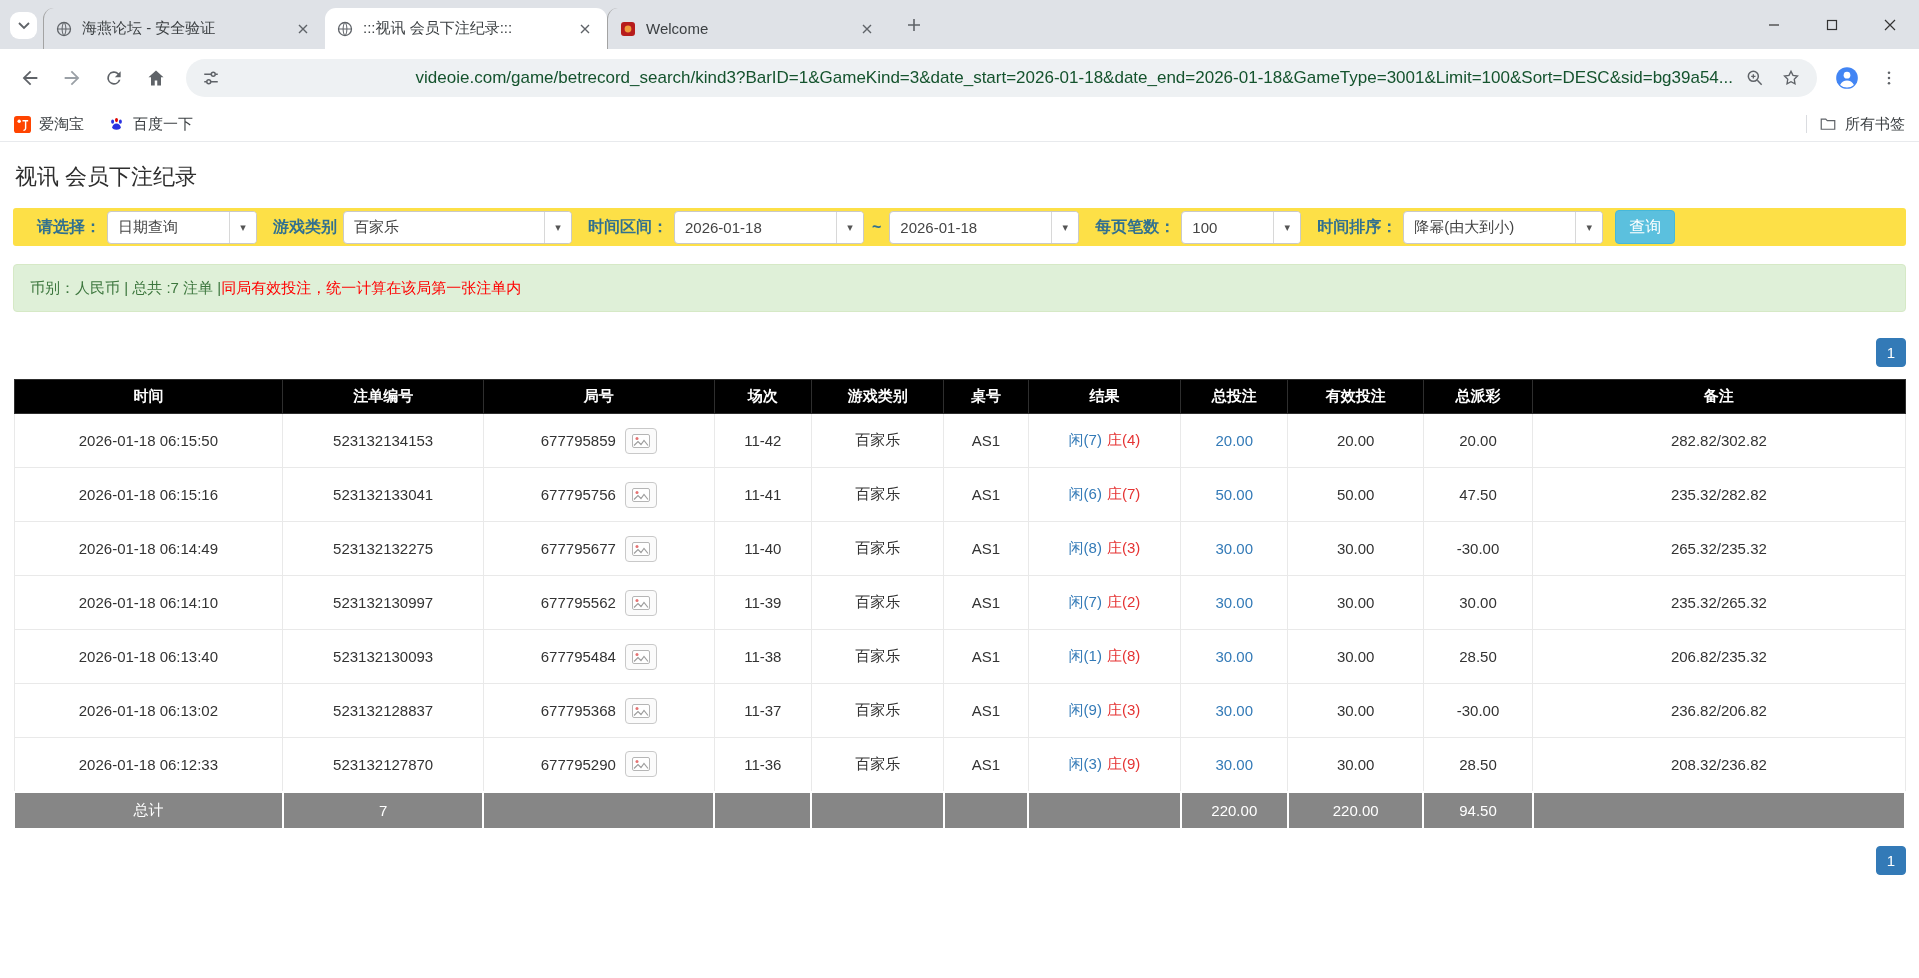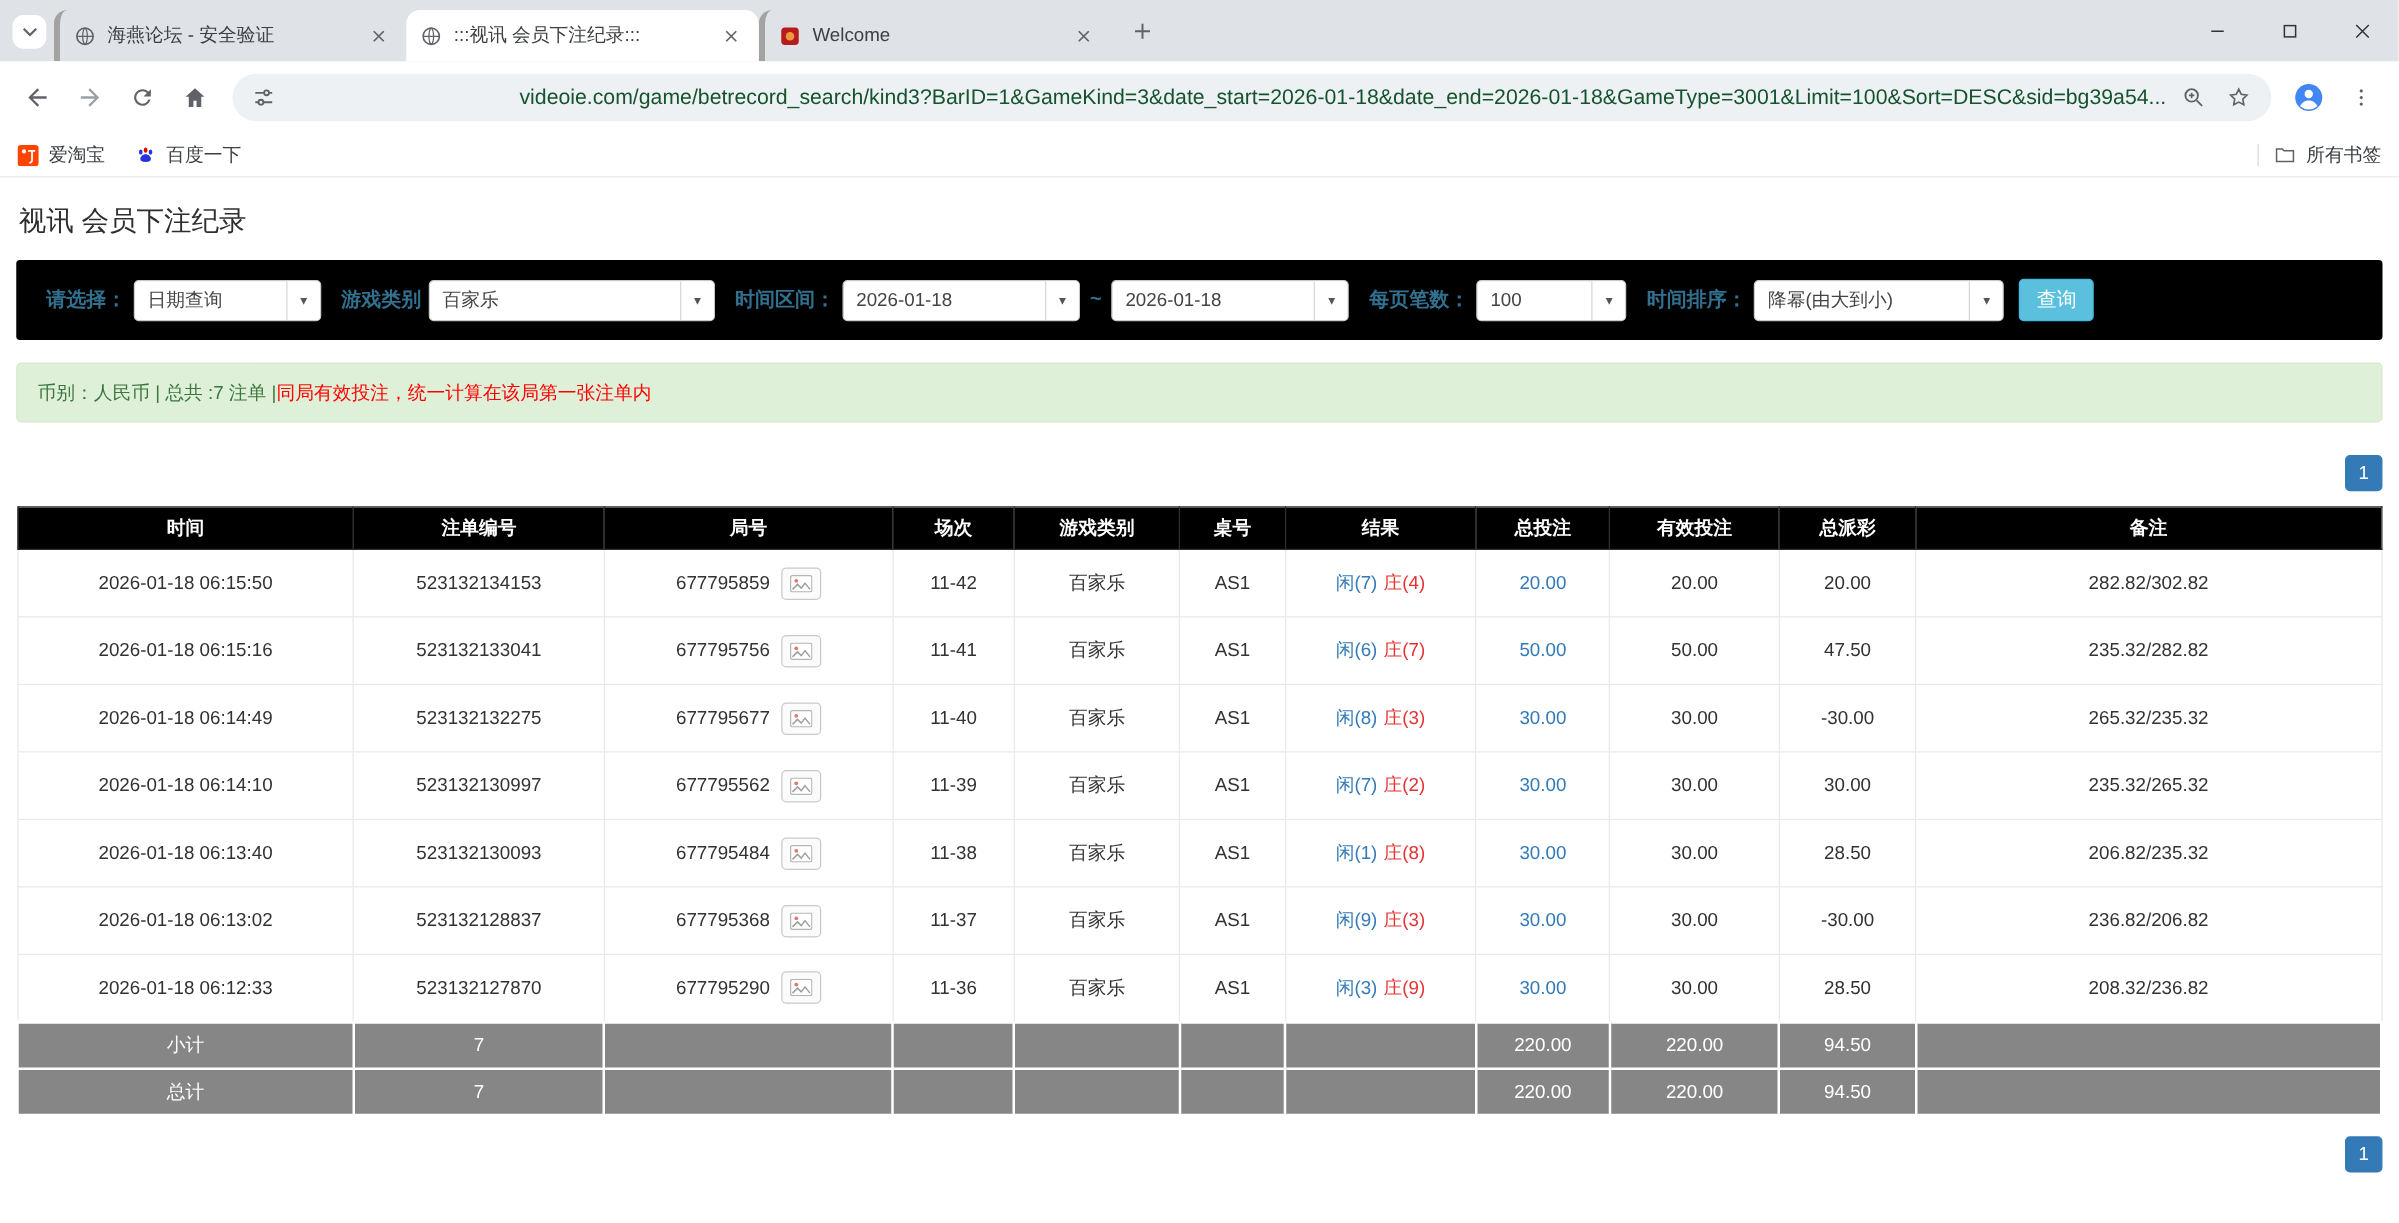--- a/index.html
+++ b/index.html
@@ -6,21 +6,21 @@
   html, body { width: 1919px; height: 978px; overflow: hidden; background: #fff;
     font-family: "Liberation Sans", sans-serif; }
 
   
   .tab-strip { height: 49px; background: #dfe2e7; display: flex; align-items: flex-end; position: relative; }
   .tab-search-btn { width: 27px; height: 27px; margin: 0 6px 10px 10px; border: none; background: #fff;
     border-radius: 9px; display: flex; align-items: center; justify-content: center; cursor: pointer; flex: none; }
   .tab { width: 282px; height: 41px; display: flex; align-items: center; gap: 10px; padding: 0 12px;
     border-radius: 11px 11px 0 0; font-size: 15px; color: #3c4043; flex: none; cursor: pointer; }
   .tab.active { background: #fff; }
-  .tab:not(.active) { border-left: 5px solid #a3a3a3; }
+  .tab:not(.active) { border-left: 1px solid #a3a3a3; }
   .tab .favicon { flex: none; display: flex; }
   .tab .tab-title { flex: 1; white-space: nowrap; overflow: hidden; }
   .tab-close { width: 20px; height: 20px; border: none; background: transparent; border-radius: 50%;
     display: flex; align-items: center; justify-content: center; cursor: pointer; flex: none; }
   .new-tab-btn { width: 34px; height: 34px; margin: 0 0 7px 8px; border: none; background: transparent;
     border-radius: 50%; display: flex; align-items: center; justify-content: center; cursor: pointer; }
   .win-controls { position: absolute; right: 0; top: 0; height: 49px; display: flex; }
   .win-btn { width: 58px; height: 49px; border: none; background: transparent; display: flex;
     align-items: center; justify-content: center; cursor: pointer; }
 
@@ -37,21 +37,21 @@
   .bookmarks-bar { height: 35px; background: #fff; display: flex; align-items: center; padding: 0 14px;
     gap: 24px; font-size: 15px; color: #3c4043; border-bottom: 1px solid #e8eaed; }
   .bookmark-item { display: flex; align-items: center; gap: 8px; cursor: pointer; }
   .bookmarks-right { margin-left: auto; display: flex; align-items: center; gap: 12px; }
   .bm-sep { width: 1px; height: 18px; background: #dadce0; }
 
   
   .page { padding: 0 13px; }
   .page-title { font-size: 22px; color: #2e2e2e; font-weight: 500; margin: 20px 2px 16px; }
 
-  .filter-bar { background: #000000; border-radius: 3px; height: 64px; display: flex;
+  .filter-bar { background: #fde047; border-radius: 3px; height: 38px; display: flex;
     align-items: center; padding: 0 8px; }
   .flabel { color: #31708f; font-weight: bold; font-size: 16px; margin: 0 6px 0 16px; white-space: nowrap; }
   .tilde { color: #31708f; font-weight: bold; font-size: 16px; margin: 0 8px; }
   .combo { display: inline-flex; align-items: stretch; background: #fff; border: 1px solid #c9c9c9;
     border-radius: 4px; height: 33px; overflow: hidden; flex: none; }
   .combo-text { display: flex; align-items: center; padding: 0 10px; font-size: 15px; color: #444;
     flex: 1; white-space: nowrap; overflow: hidden; }
   .combo-arrow { width: 27px; display: flex; align-items: center; justify-content: center;
     border-left: 1px solid #d8d8d8; color: #555; font-size: 11px; background: #fff; cursor: pointer; }
   .w-select { width: 150px; } .w-game { width: 229px; } .w-date { width: 190px; }
@@ -517,33 +517,20 @@
           <td>AS1</td>
           <td><span class="player">闲(3)</span><span class="banker">庄(9)</span></td>
           <td><a class="bet-link">30.00</a></td>
           <td>30.00</td>
           <td class="">28.50</td>
           <td>208.32/236.82</td>
         </tr>
       </tbody>
     <tfoot>
       <tr>
-        <td>小计</td>
-        <td>7</td>
-        <td></td>
-          <td></td>
-          <td></td>
-        <td></td>
-          <td></td>
-        <td>220.00</td>
-        <td>220.00</td>
-        <td>94.50</td>
-        <td></td>
-      </tr>
-      <tr>
         <td>总计</td>
         <td>7</td>
         <td></td>
           <td></td>
           <td></td>
         <td></td>
           <td></td>
         <td>220.00</td>
         <td>220.00</td>
         <td>94.50</td>

